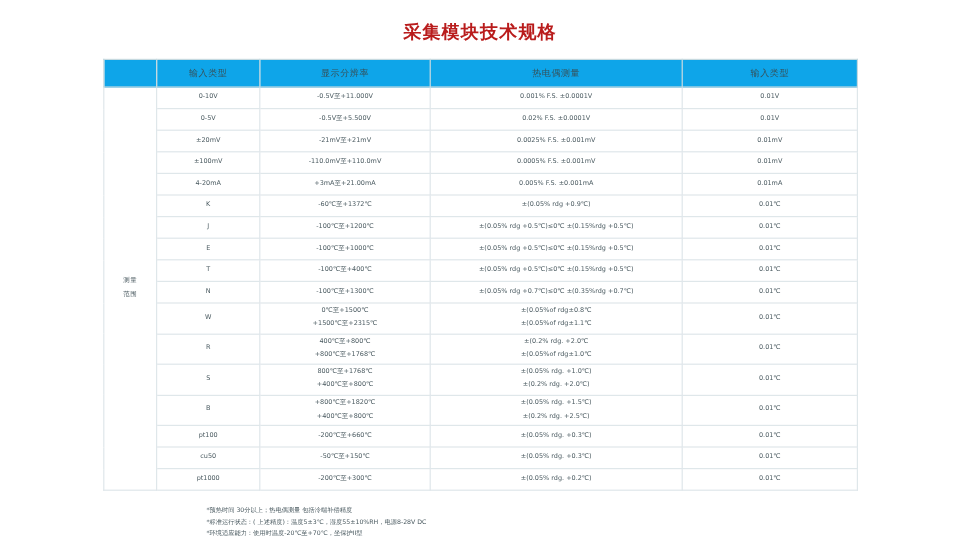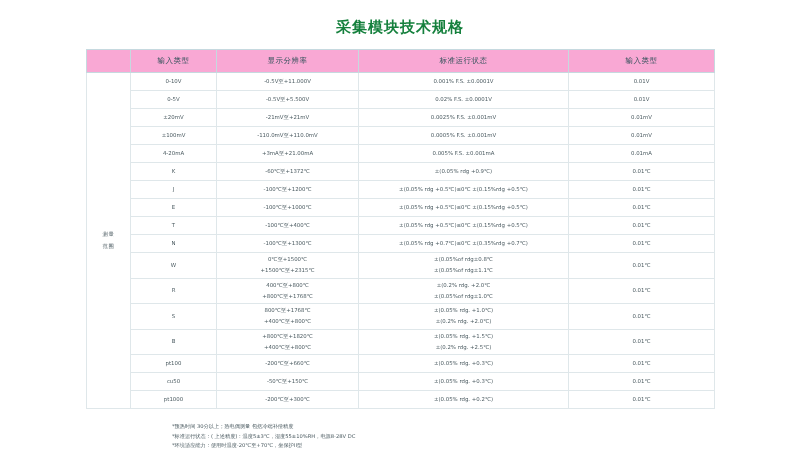--- a/index.html
+++ b/index.html
@@ -17,41 +17,41 @@
   .page {
     position: relative;
     width: 800px;
     height: 450px;
     box-sizing: border-box;
   }
   .title {
     text-align: center;
     font-size: 15px;
     font-weight: bold;
-    color: #15803d;
+    color: #b91c1c;
     margin-top: 18px;
     letter-spacing: 1px;
   }
   .table-wrap {
     margin: 12px auto 0 auto;
     width: 628px;
   }
   table.spec {
     border-collapse: collapse;
     width: 628px;
     table-layout: fixed;
   }
   table.spec col.c0 { width: 44px; }
   table.spec col.c1 { width: 86px; }
   table.spec col.c2 { width: 142px; }
   table.spec col.c3 { width: 210px; }
   table.spec col.c4 { width: 146px; }
 
   table.spec th {
-    background: #f9a8d4;
+    background: #0ea5e9;
     color: #35525c;
     font-size: 7.5px;
     font-weight: normal;
     padding: 6px 2px;
     border: 1px solid #c6d9df;
     text-align: center;
     letter-spacing: .5px;
   }
   table.spec td {
     border: 1px solid #dfe7ea;
@@ -106,21 +106,21 @@
           <col class="c1">
           <col class="c2">
           <col class="c3">
           <col class="c4">
       </colgroup>
       <thead>
         <tr>
           <th></th>
           <th>输入类型</th>
           <th>显示分辨率</th>
-          <th>标准运行状态</th>
+          <th>热电偶测量</th>
           <th>输入类型</th>
         </tr>
       </thead>
       <tbody id="tbody">
           <tr>
             <td class="rowlabel" rowspan="17">
               <span class="sub">测量</span>
               <span class="sub">范围</span>
             </td>
             <td class="typecell">0-10V</td>

